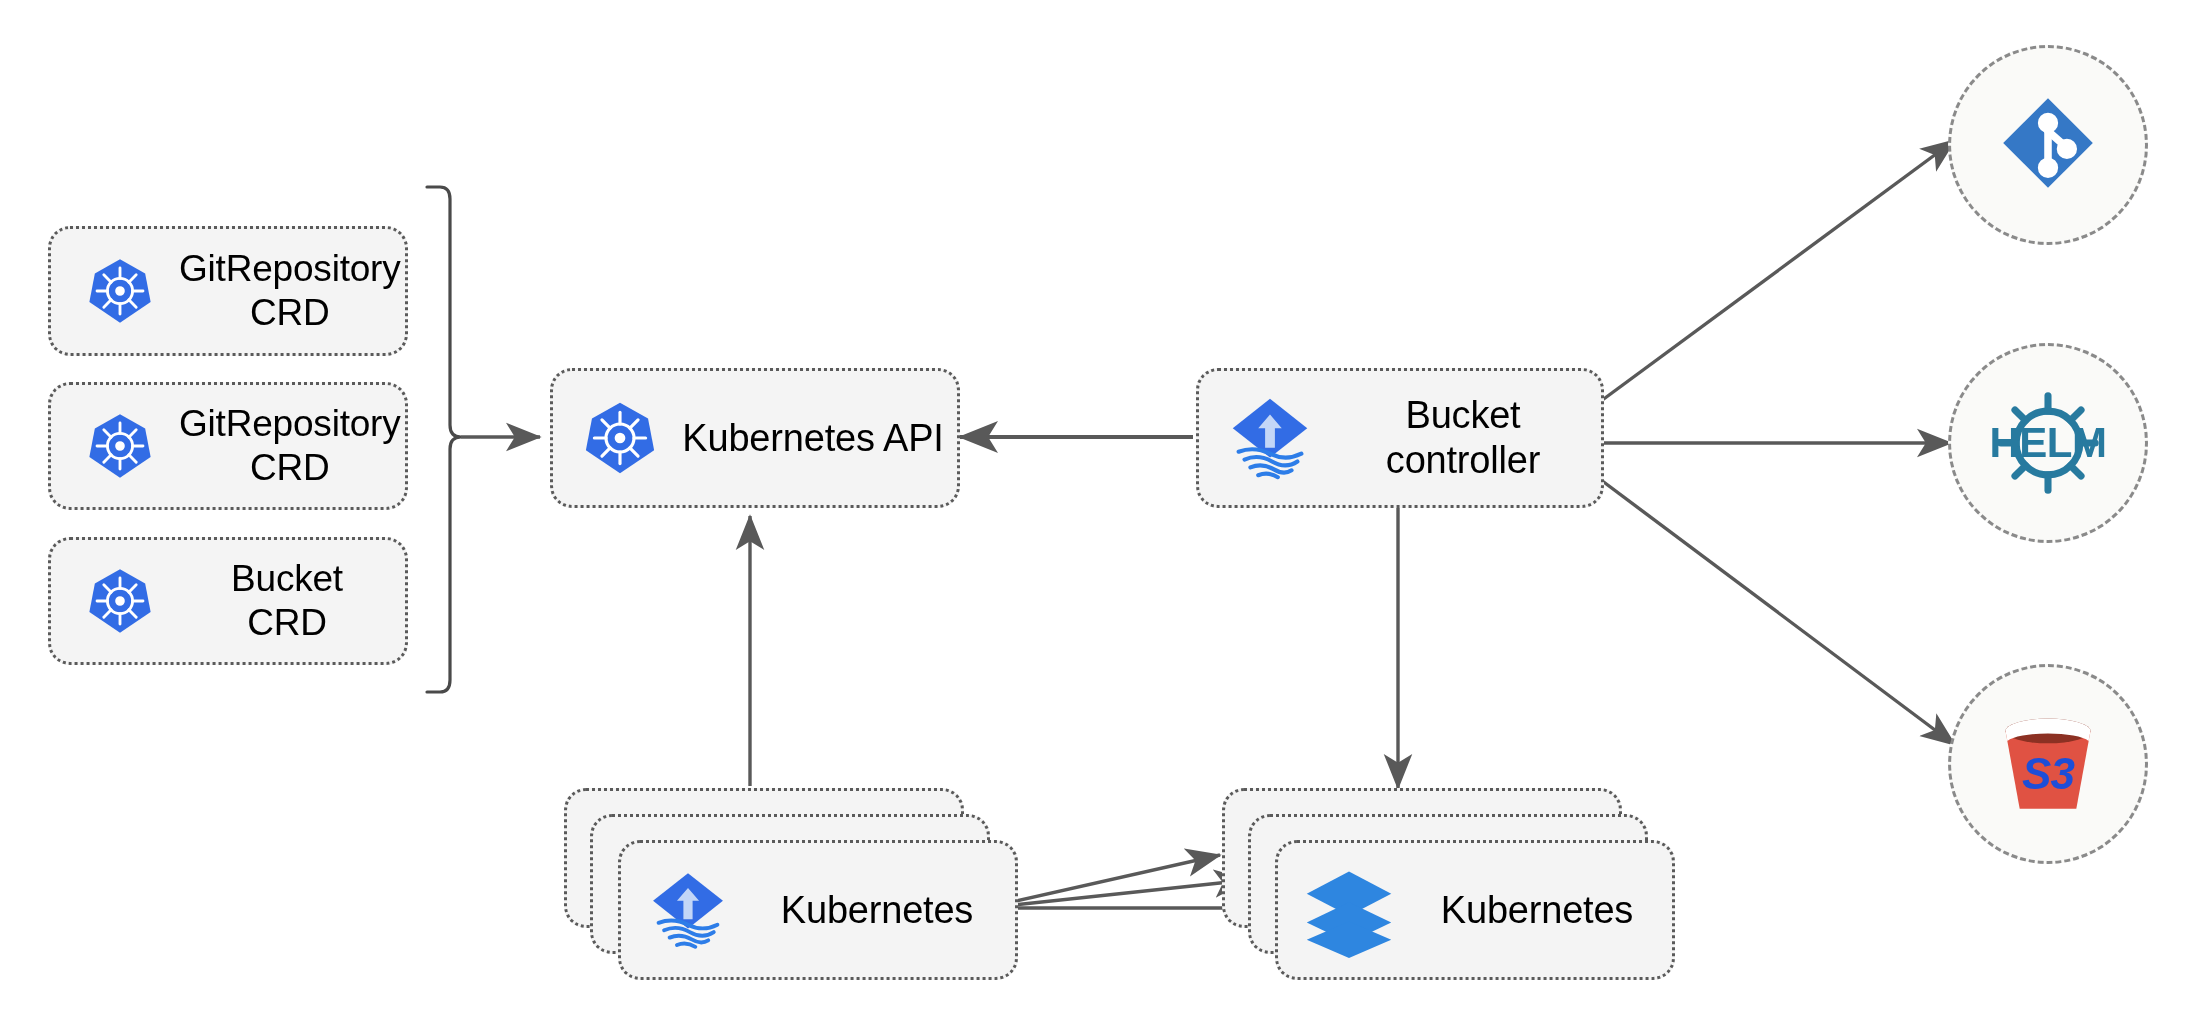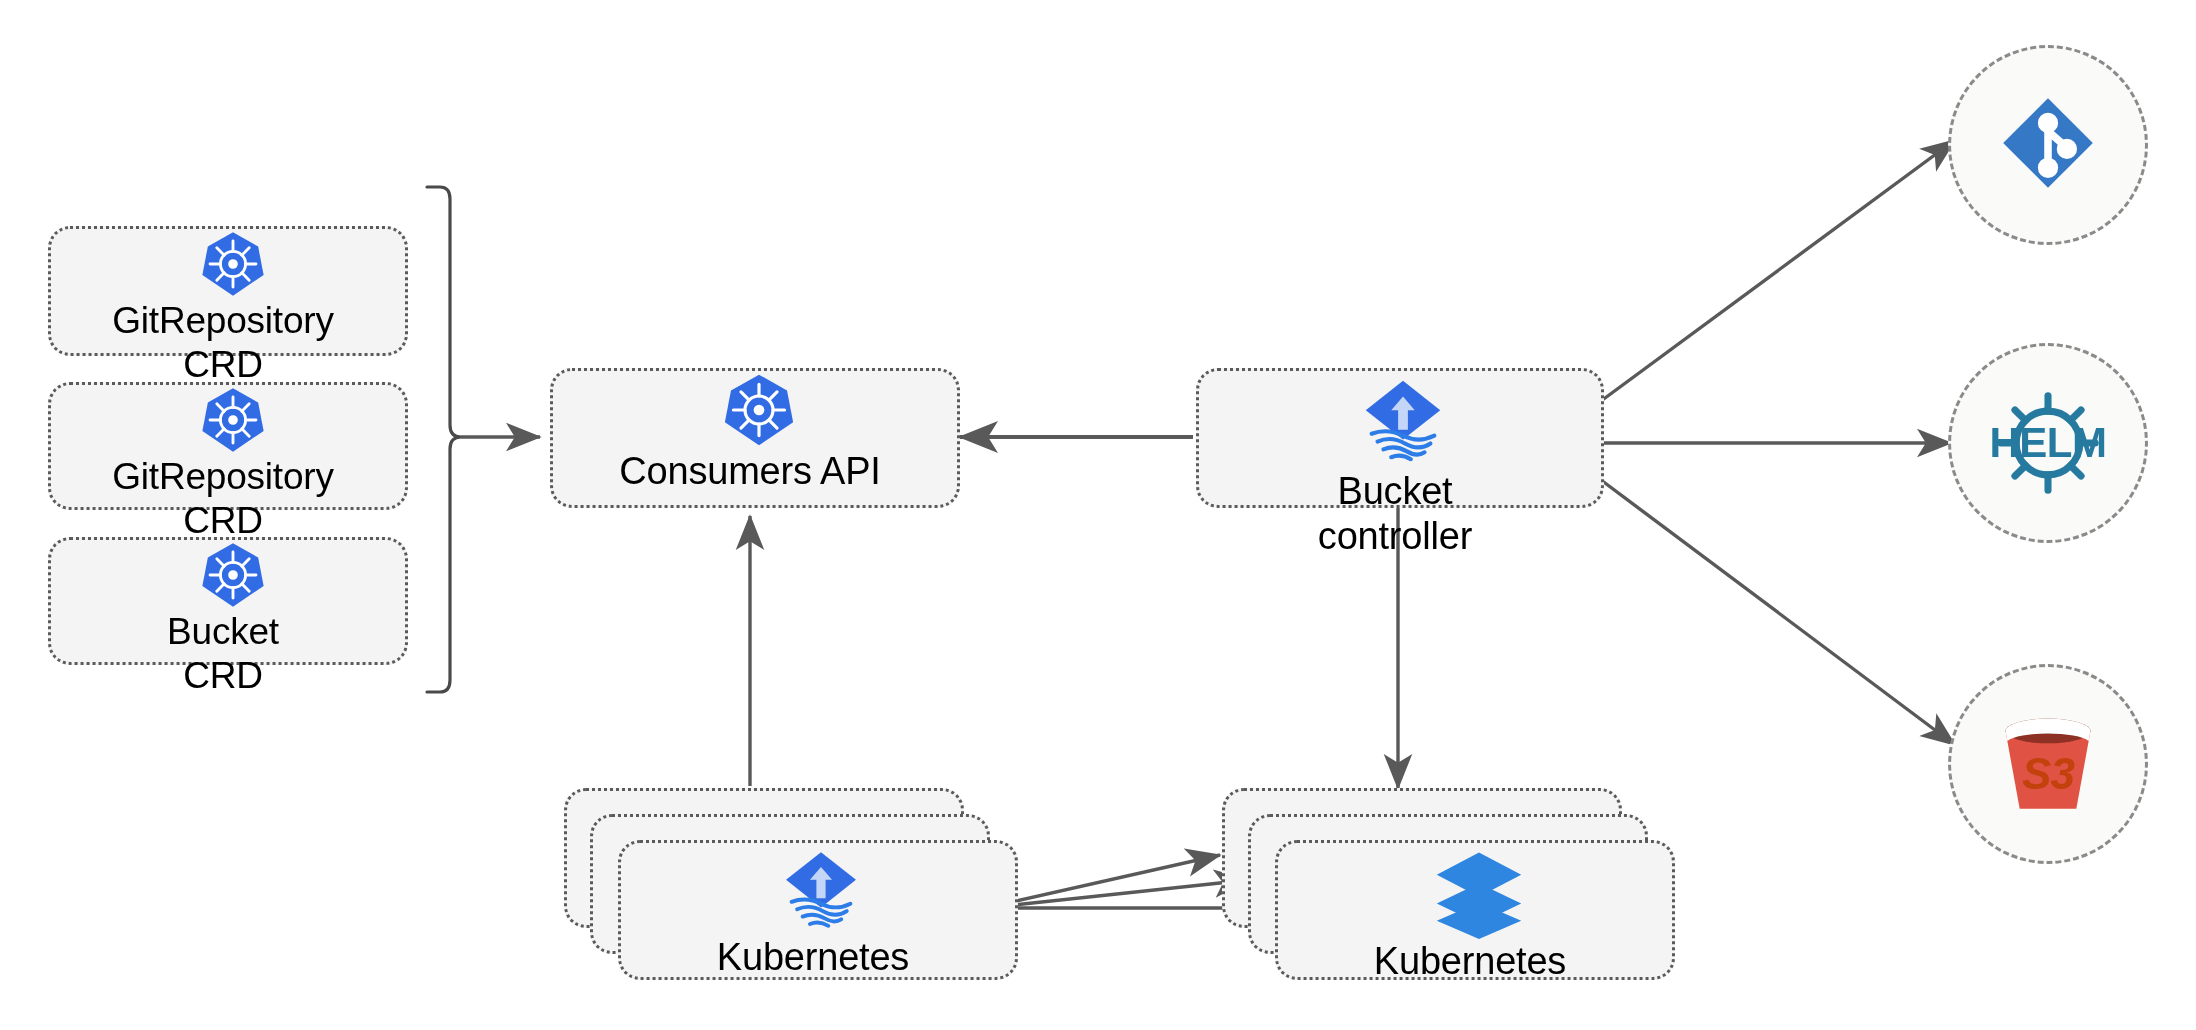--- a/index.html
+++ b/index.html
@@ -31,21 +31,21 @@
     border-radius: 22px;
     box-sizing: border-box;
   }
   .node-box.ghost {
     background: #f4f4f4;
   }
   .node-inner {
     position: absolute;
     inset: 0;
     display: flex;
-    flex-direction: column;
+    flex-direction: row;
     align-items: center;
     justify-content: flex-start;
   }
   .node-icon {
     flex: 0 0 auto;
     display: flex;
     align-items: center;
     justify-content: center;
   }
   .node-label {
@@ -188,21 +188,21 @@
             <line x1="32" y1="43.5" x2="32" y2="53"></line>
             <line x1="11" y1="32" x2="20.5" y2="32"></line>
             <line x1="43.5" y1="32" x2="53" y2="32"></line>
             <line x1="17.2" y1="17.2" x2="23.9" y2="23.9"></line>
             <line x1="40.1" y1="40.1" x2="46.8" y2="46.8"></line>
             <line x1="46.8" y1="17.2" x2="40.1" y2="23.9"></line>
             <line x1="23.9" y1="40.1" x2="17.2" y2="46.8"></line>
           </g>
         </svg>
       </span>
-      <span class="node-label">Consumers API</span>
+      <span class="node-label">Kubernetes API</span>
     </div>
   </div>
 
   <div class="node-box" style="left:1196px; top:368px; width:408px; height:140px;">
     <div class="node-inner">
       <span class="node-icon" style="width:130px; margin-left:6px;">
         <svg width="98" height="98" viewBox="0 0 100 100" aria-hidden="true">
           <polygon points="50,10 88,40 50,70 12,40" fill="#326CE5"></polygon>
           <path d="M50,26 L62,40 L55,40 L55,60 L45,60 L45,40 L38,40 Z" fill="#C3D6F7"></path>
           <g stroke="#2D7DE8" stroke-width="4.2" fill="none" stroke-linecap="round">
@@ -293,18 +293,18 @@
   <div class="circle-node" style="left:1948px; top:664px; width:200px; height:200px;">
     <span style="position:relative; display:block; width:118px; height:118px;">
       <svg width="118" height="118" viewBox="0 0 100 100" aria-hidden="true">
         <path d="M14,22 L86,22 L74,88 L26,88 Z" fill="#E05243"></path>
         <ellipse cx="50" cy="22" rx="36" ry="10.5" fill="#8C3123"></ellipse>
         <path d="M14,22 a36,10.5 0 0 1 72,0 l-1.6,8.5 a36,9 0 0 0 -68.8,0 Z" fill="#ffffff"></path>
       </svg>
       <span style="position:absolute; left:0; top:0; width:118px; height:118px;
                    display:flex; align-items:center; justify-content:center;
                    padding-top:20px; box-sizing:border-box;
-                   color:#c2410c; font-size:44px; font-weight:bold; font-style:italic;
+                   color:#1d4ed8; font-size:44px; font-weight:bold; font-style:italic;
                    letter-spacing:-1px; font-family:'Liberation Sans', sans-serif;">S3</span>
     </span>
   </div>
 
 </div>
 
 </body></html>

